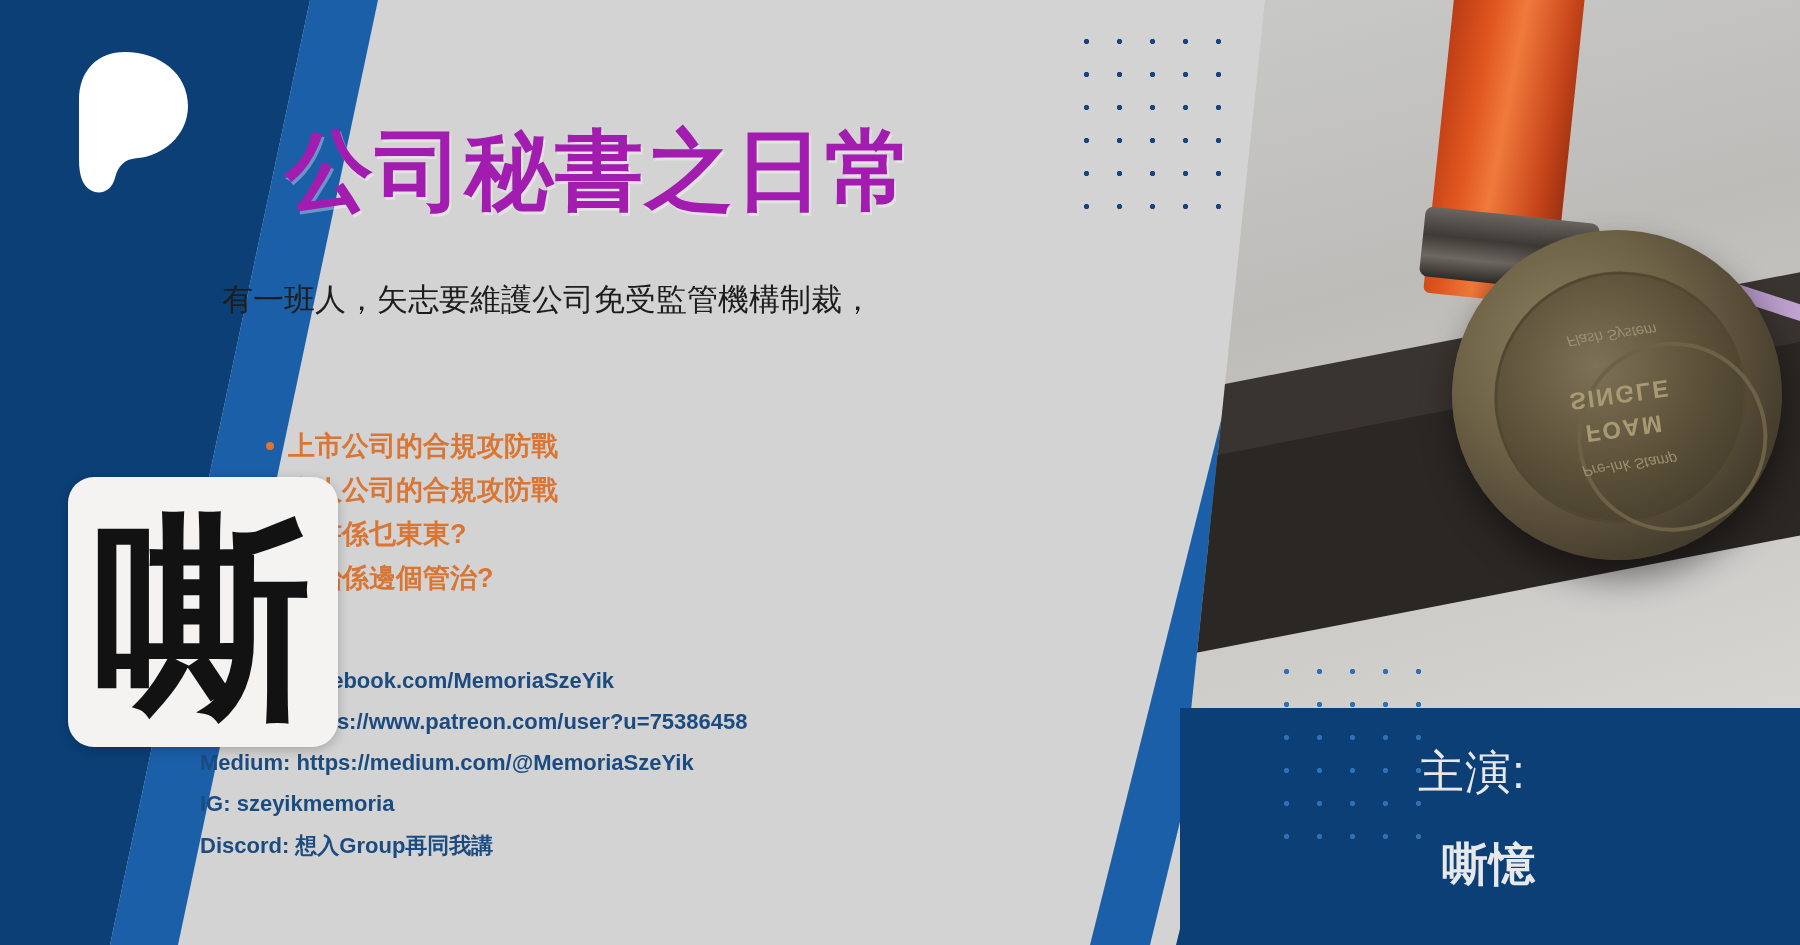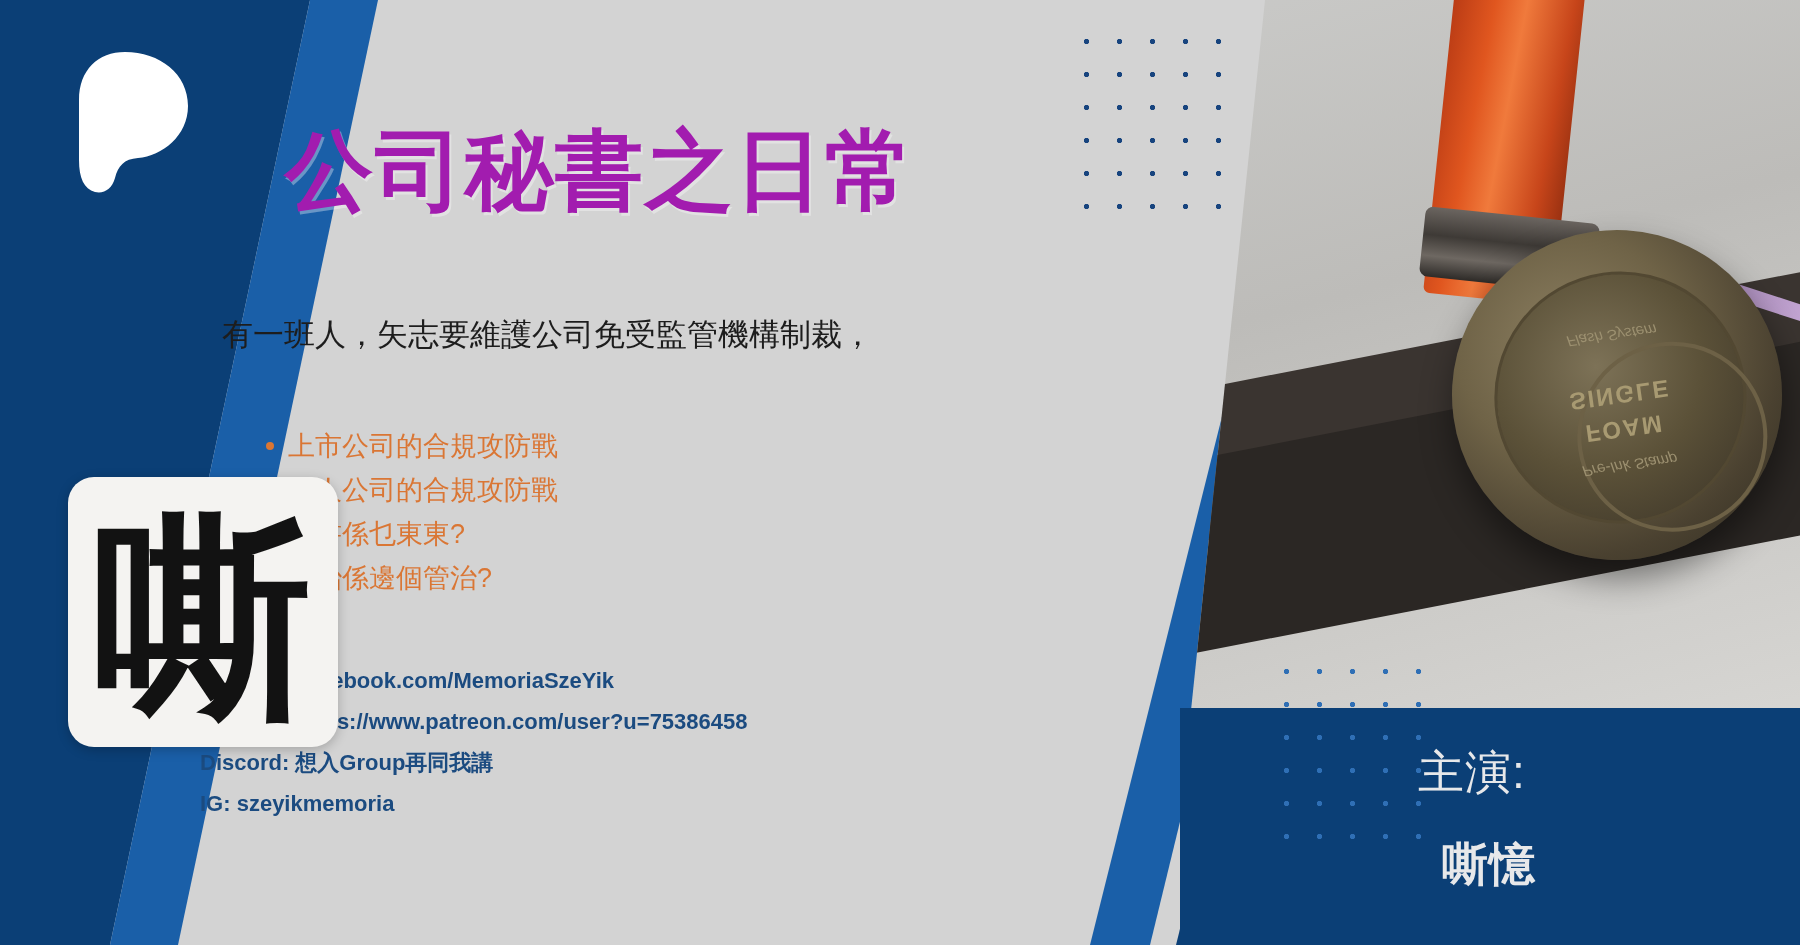--- a/index.html
+++ b/index.html
@@ -209,33 +209,32 @@
     margin-left: 23px;
   }
   .lede {
     position: absolute;
     left: 222px;
     top: 276px;
     font-size: 31px;
     line-height: 1.55;
     color: #1d1d1d;
     white-space: nowrap;
-    margin-top: 35px;
   }
   .bullets {
     position: absolute;
     left: 262px;
     top: 424px;
     margin: 0;
     padding: 0;
     list-style: none;
   }
   .bullets li {
     font-size: 27px;
-    font-weight: normal;
+    font-weight: bold;
     color: #da7634;
     line-height: 1.63;
     white-space: nowrap;
     position: relative;
     padding-left: 26px;
   }
   .bullets li::before {
     content: "";
     position: absolute;
     left: 4px;
@@ -354,22 +353,23 @@
   <ul class="bullets">
     <li>上市公司的合規攻防戰</li>
     <li>私人公司的合規攻防戰</li>
     <li>秘書係乜東東?</li>
     <li>管治係邊個管治?</li>
   </ul>
 
   <ul class="links">
     <li>FB: www.facebook.com/MemoriaSzeYik</li>
     <li>Patreon: https://www.patreon.com/user?u=75386458</li>
+    <li>Medium: https://medium.com/@MemoriaSzeYik</li>
+    <li>IG: szeyikmemoria</li>
     <li>Discord: 想入Group再同我講</li>
-    <li>IG: szeyikmemoria</li>
   </ul>
 
   <div class="avatar">
     <div class="avatar-glyph">嘶</div>
   </div>
 
   <div class="cast-label">主演:</div>
   <div class="cast-name">嘶憶</div>
 
 </div>

